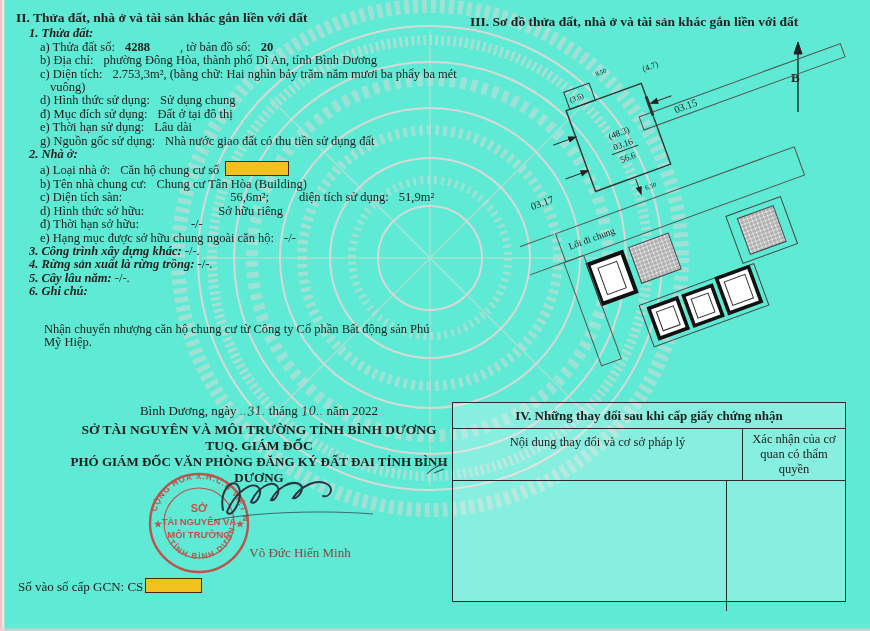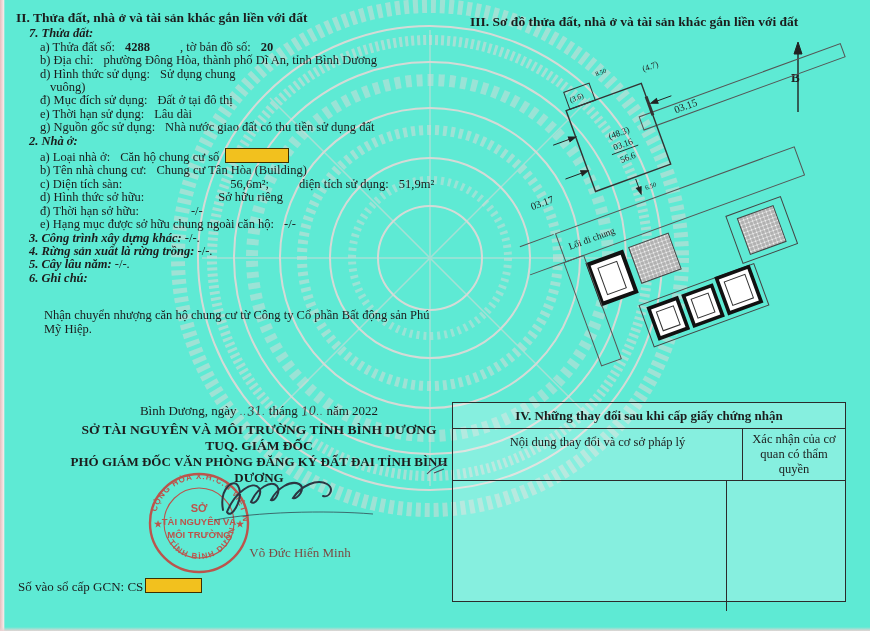--- a/index.html
+++ b/index.html
@@ -86,31 +86,34 @@
         <line x1="270" y1="98" x2="590" y2="418"></line>
         <line x1="590" y1="98" x2="270" y2="418"></line>
       </g>
     </g>
   </svg>
   <div class="edge-left"></div>
   <div class="edge-bottom"></div>
 
   <div class="sec2">
     <div class="sec-title">II. Thửa đất, nhà ở và tài sản khác gắn liền với đất</div>
-    <div class="item-head">7. Thửa đất:</div>
+    <div class="item-head">1. Thửa đất:</div>
     <div class="row">
       <span class="k g1">a) Thửa đất số:</span><span class="bold g3">4288</span><span class="k g2">, tờ bản đồ số:</span><span class="bold">20</span>
     </div>
     <div class="row">
       <span class="k">b) Địa chỉ:</span><span>phường Đông Hòa, thành phố Dĩ An, tỉnh Bình Dương</span>
     </div>
     <div class="row">
+      <span class="k g1">c) Diện tích:</span><span>2.753,3m², (bằng chữ: Hai nghìn bảy trăm năm mươi ba phẩy ba mét</span>
+    </div>
+    <div class="row cont">vuông)</div>
+    <div class="row">
       <span class="k">d) Hình thức sử dụng:</span><span>Sử dụng chung</span>
     </div>
-    <div class="row cont">vuông)</div>
     <div class="row">
       <span class="k">đ) Mục đích sử dụng:</span><span>Đất ở tại đô thị</span>
     </div>
     <div class="row">
       <span class="k">e) Thời hạn sử dụng:</span><span>Lâu dài</span>
     </div>
     <div class="row">
       <span class="k">g) Nguồn gốc sử dụng:</span><span>Nhà nước giao đất có thu tiền sử dụng đất</span>
     </div>
     <div class="item-head">2. Nhà ở:</div>

